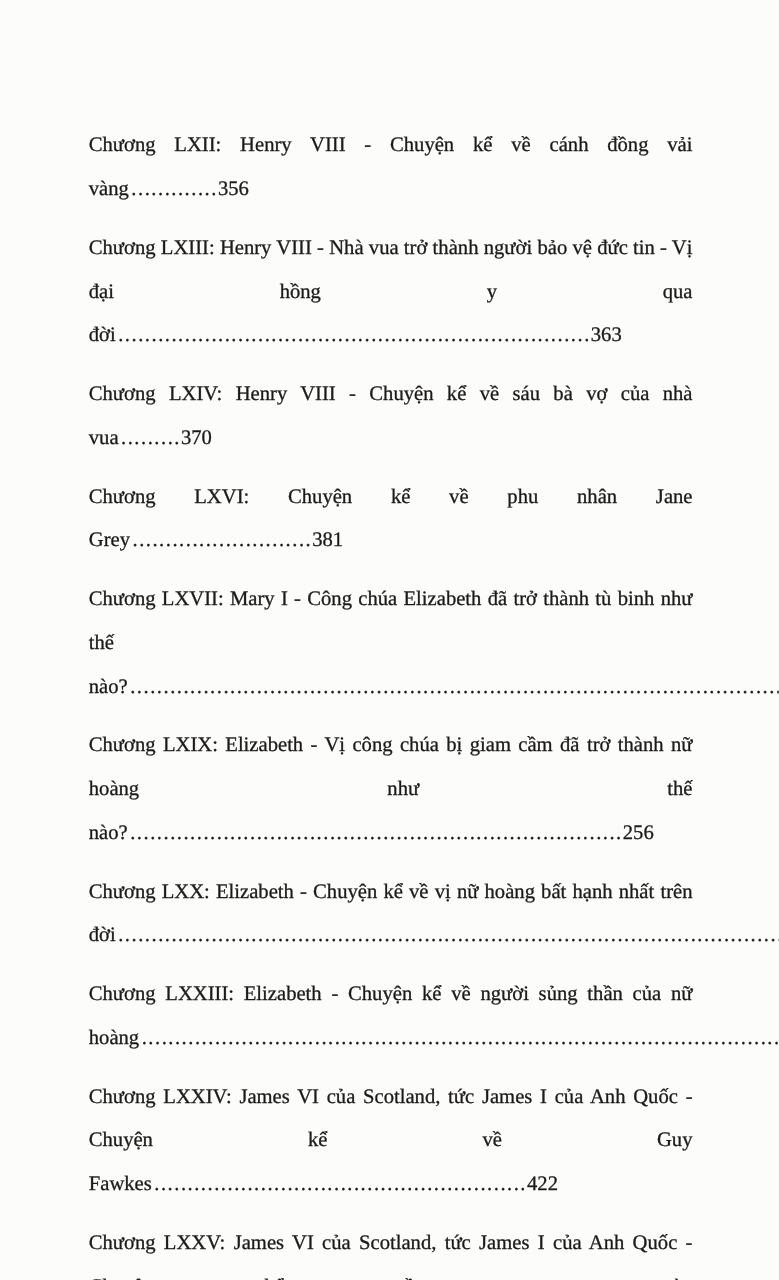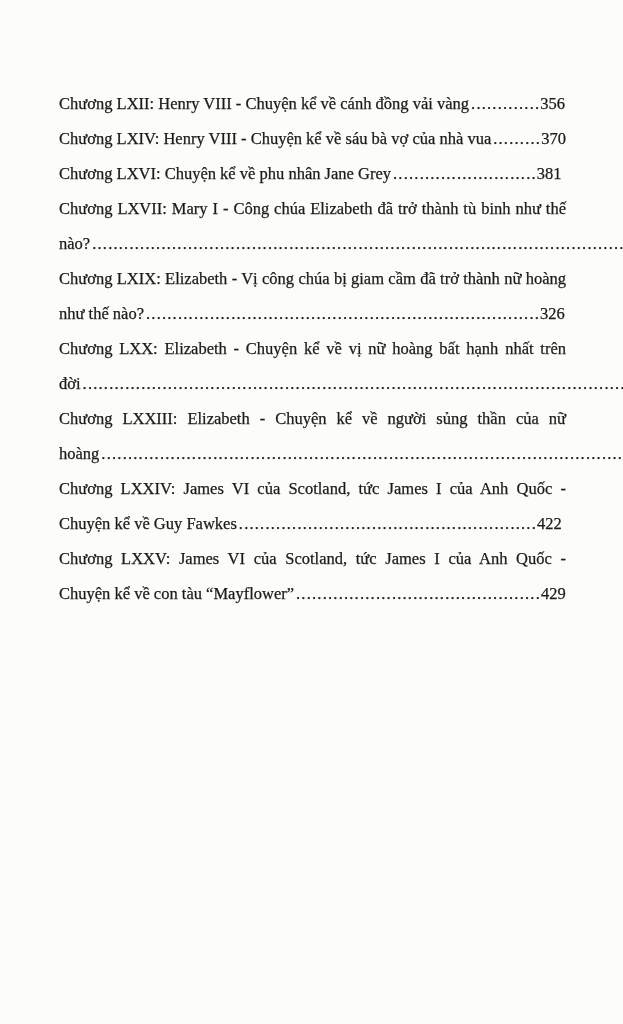--- a/index.html
+++ b/index.html
@@ -18,51 +18,52 @@
     top: 86px;
     left: 59px;
     width: 507px;
     font-family: "Liberation Serif", "DejaVu Serif", serif;
     font-size: 16.5px;
     line-height: 35px;
     color: #1d1b19;
     -webkit-text-stroke: 0.25px #1d1b19;
   }
   .toc-entry {
-    margin: 0;
+    margin: 12px;
     padding: 0;
     text-align: justify;
     word-break: normal;
   }
   .toc-entry .dots {
     margin-left: 2px;
     letter-spacing: 1.2px;
     white-space: nowrap;
   }
   .toc-entry .pagenum {
     white-space: nowrap;
   }
 </style>
 </head>
 <body>
 
 <div class="page">
   <div id="toc">
   <p class="toc-entry"><span class="title">Chương LXII: Henry VIII - Chuyện kể về cánh đồng vải vàng</span><span class="dots">.............</span><span class="pagenum">356</span></p>
 
+  <p class="toc-entry"><span class="title">Chương LXIII: Henry VIII - Nhà vua trở thành người bảo vệ đức tin - Vị đại hồng y qua đời</span><span class="dots">.......................................................................</span><span class="pagenum">363</span></p>
 
   <p class="toc-entry"><span class="title">Chương LXIV: Henry VIII - Chuyện kể về sáu bà vợ của nhà vua</span><span class="dots">.........</span><span class="pagenum">370</span></p>
 
 
   <p class="toc-entry"><span class="title">Chương LXVI: Chuyện kể về phu nhân Jane Grey</span><span class="dots">...........................</span><span class="pagenum">381</span></p>
 
   <p class="toc-entry"><span class="title">Chương LXVII: Mary I - Công chúa Elizabeth đã trở thành tù binh như thế nào?</span><span class="dots">...............................................................................................................................................................................................................................................................................................................................................................................................................</span></p>
 
 
-  <p class="toc-entry"><span class="title">Chương LXIX: Elizabeth - Vị công chúa bị giam cầm đã trở thành nữ hoàng như thế nào?</span><span class="dots">..........................................................................</span><span class="pagenum">326</span></p>
+  <p class="toc-entry"><span class="title">Chương LXIX: Elizabeth - Vị công chúa bị giam cầm đã trở thành nữ hoàng như thế nào?</span><span class="dots">..........................................................................</span><span class="pagenum">256</span></p>
 
   <p class="toc-entry"><span class="title">Chương LXX: Elizabeth - Chuyện kể về vị nữ hoàng bất hạnh nhất trên đời</span><span class="dots">...............................................................................................................................................................................................................................................................................................................................................................................................................</span></p>
 
 
 
   <p class="toc-entry"><span class="title">Chương LXXIII: Elizabeth - Chuyện kể về người sủng thần của nữ hoàng</span><span class="dots">...............................................................................................................................................................................................................................................................................................................................................................................................................</span></p>
 
   <p class="toc-entry"><span class="title">Chương LXXIV: James VI của Scotland, tức James I của Anh Quốc - Chuyện kể về Guy Fawkes</span><span class="dots">........................................................</span><span class="pagenum">422</span></p>
 
   <p class="toc-entry"><span class="title">Chương LXXV: James VI của Scotland, tức James I của Anh Quốc - Chuyện kể về con tàu “Mayflower”</span><span class="dots">..............................................</span><span class="pagenum">429</span></p>

